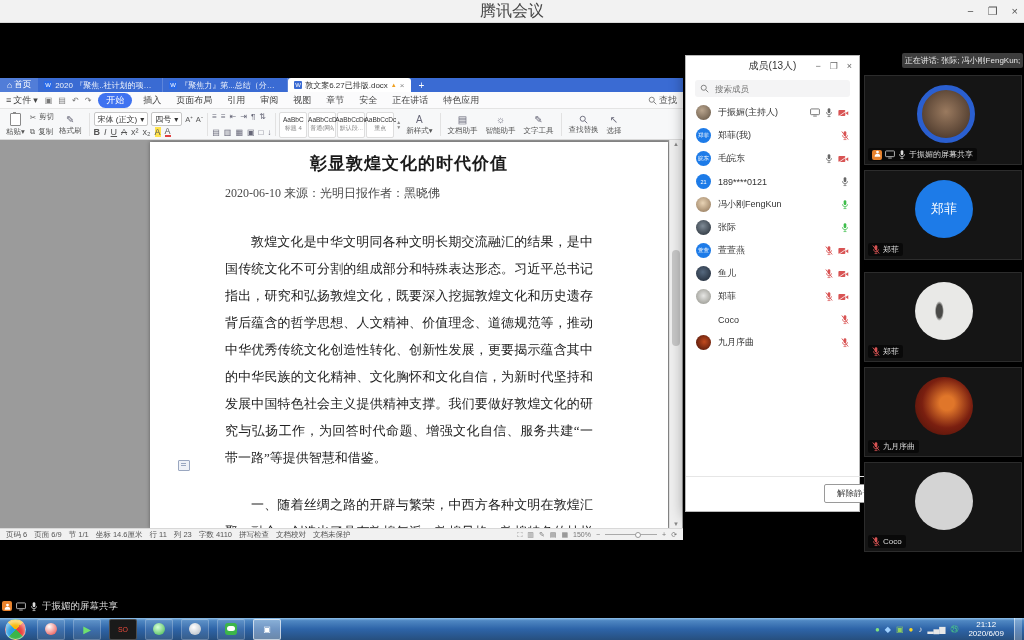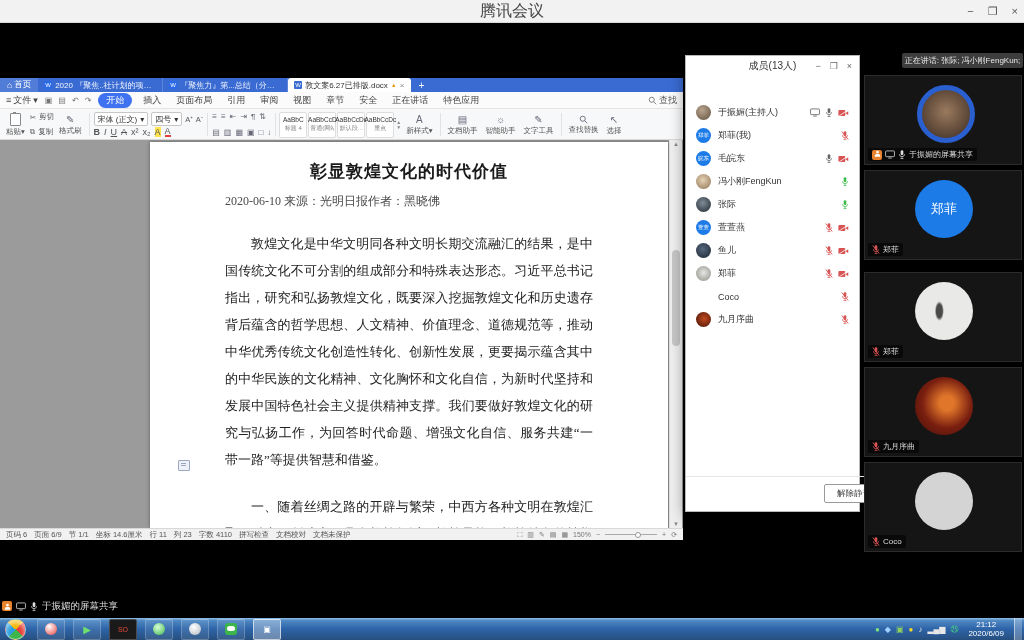--- a/index.html
+++ b/index.html
@@ -62,24 +62,24 @@
   .pgly{display:flex;gap:4px;font-size:8px;color:#667;}
   .stylecell{width:26px;height:24px;border:1px solid #ddd;background:#fff;border-radius:2px;
              display:flex;flex-direction:column;align-items:center;justify-content:center;gap:1px;}
   .stylecell .samp{font-size:6.5px;color:#333;white-space:nowrap;}
   .stylecell .slab{font-size:6px;color:#888;white-space:nowrap;max-width:24px;overflow:hidden;}
   .stylegrp{display:flex;gap:1px;align-items:center;}
   .garr{display:flex;flex-direction:column;font-size:5px;color:#888;line-height:5px;padding:0 1px;}
   
   .docarea{position:absolute;left:0;top:62px;width:683px;height:388px;background:#9b9b9b;overflow:hidden;}
   .page{position:absolute;left:150px;top:2px;width:518px;height:386px;background:#fff;
-        box-shadow:0 0 4px rgba(0,0,0,.4);box-sizing:border-box;padding:16px 75px 0 75px;overflow:hidden;}
+        box-shadow:0 0 4px rgba(0,0,0,.4);box-sizing:border-box;padding:8px 75px 0 75px;overflow:hidden;}
   .doc-title{font-family:"Liberation Serif",serif;font-size:17px;font-weight:bold;color:#1a1a1a;
              text-align:center;letter-spacing:1px;margin:2px 0 10px 0;}
-  .doc-byline{font-family:"Liberation Serif",serif;font-size:12px;color:#4a4a4a;margin-bottom:20px;}
+  .doc-byline{font-family:"Liberation Serif",serif;font-size:12px;color:#4a4a4a;margin-bottom:26px;}
   .para{font-family:"Liberation Serif",serif;font-size:13px;line-height:27px;text-indent:2em;
         text-align:justify;color:#222;margin:0;}
   .para+.para{margin-top:20px;}
   .cmark{position:absolute;left:28px;top:318px;width:10px;height:9px;border:1px solid #9aa7c0;
          background:#eef1f7;border-radius:1px;}
   .cmark:before{content:"";position:absolute;left:2px;top:2px;width:5px;height:1px;background:#9aa7c0;box-shadow:0 2px 0 #9aa7c0;}
   .vscroll{position:absolute;right:1px;top:0;width:12px;height:388px;background:#efefef;border-left:1px solid #ddd;}
   .vthumb{position:absolute;left:2px;top:110px;width:8px;height:96px;background:#c7c7c7;border-radius:4px;}
   .varr{position:absolute;left:0;width:12px;text-align:center;font-size:6px;color:#888;}
   
@@ -397,20 +397,29 @@
 
   <div class="panel">
     <div class="phead">
       <span>成员(13人)</span>
       <span class="pctrls">
         <span>−</span>
         <span>❐</span>
         <span>×</span>
       </span>
     </div>
+    <div class="searchbox">
+      <span class="ic">
+          <svg viewBox="0 0 12 12" width="9" height="9">
+            <circle cx="5" cy="5" r="3.4" fill="none" stroke="currentColor" stroke-width="1.2"></circle>
+            <line x1="7.6" y1="7.6" x2="11" y2="11" stroke="currentColor" stroke-width="1.2"></line>
+          </svg>
+        </span>
+      <input placeholder="搜索成员" style="">
+    </div>
     <div class="mlist">
       <div class="mrow">
         <span class="av p-yu"></span>
         <span class="mname">于振媚(主持人)</span>
         <span class="mics">
           <span class="ic dark">
               <svg viewBox="0 0 14 12" width="10" height="9">
                 <rect x="0.8" y="1" width="12.4" height="8" rx="1" fill="none" stroke="currentColor" stroke-width="1.2"></rect>
                 <line x1="4.5" y1="11" x2="9.5" y2="11" stroke="currentColor" stroke-width="1.2"></line>
               </svg>
@@ -460,20 +469,34 @@
               </svg>
             </span>
           <span class="ic red">
               <svg viewBox="0 0 15 11" width="11" height="8">
                 <rect x="0.5" y="1.5" width="9.5" height="8" rx="1.2" fill="currentColor"></rect>
                 <path d="M10.5 5.5 14 3v5.5L10.5 6z" fill="currentColor"></path>
                 <line x1="1" y1="10" x2="14" y2="1" stroke="#fff" stroke-width="1.1"></line>
               </svg>
             </span>
         </span>
+      </div>
+      <div class="mrow">
+        <span class="av t">21</span>
+        <span class="mname">189****0121</span>
+        <span class="mics">
+            <span class="ic dark">
+              <svg viewBox="0 0 12 15" width="8" height="11">
+                <rect x="4" y="1" width="4" height="7.5" rx="2" fill="currentColor"></rect>
+                <path d="M2.2 7a3.8 3.8 0 0 0 7.6 0" fill="none" stroke="currentColor" stroke-width="1.1"></path>
+                <line x1="6" y1="11" x2="6" y2="13.2" stroke="currentColor" stroke-width="1.1"></line>
+                <line x1="3.8" y1="13.6" x2="8.2" y2="13.6" stroke="currentColor" stroke-width="1.1"></line>
+              </svg>
+            </span>
+          </span>
       </div>
       <div class="mrow">
         <span class="av p-feng"></span>
         <span class="mname">冯小刚FengKun</span>
         <span class="mics">
             <span class="ic green">
               <svg viewBox="0 0 12 15" width="8" height="11">
                 <rect x="4" y="1" width="4" height="7.5" rx="2" fill="currentColor"></rect>
                 <path d="M2.2 7a3.8 3.8 0 0 0 7.6 0" fill="none" stroke="currentColor" stroke-width="1.1"></path>
                 <line x1="6" y1="11" x2="6" y2="13.2" stroke="currentColor" stroke-width="1.1"></line>

